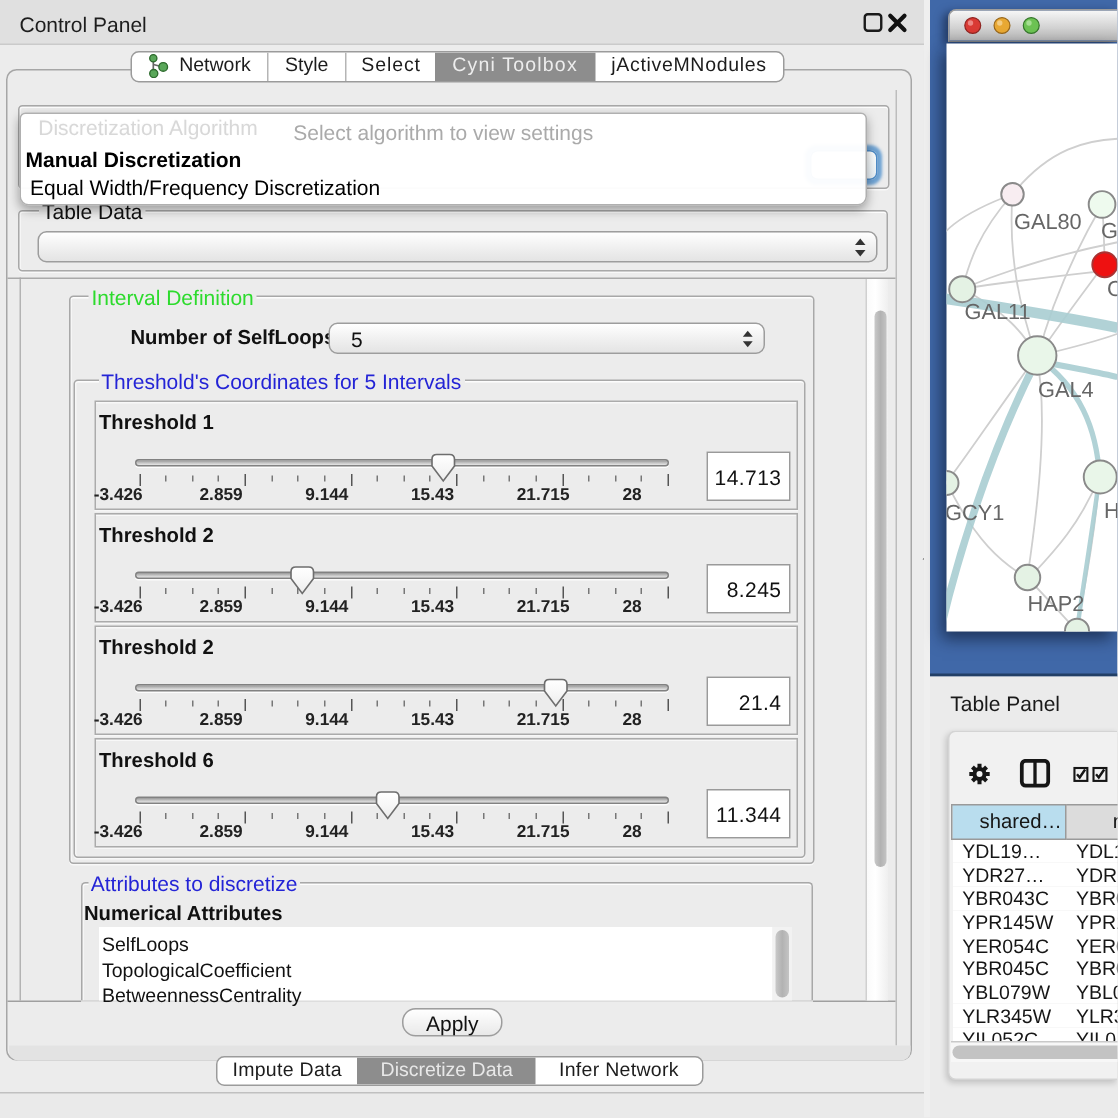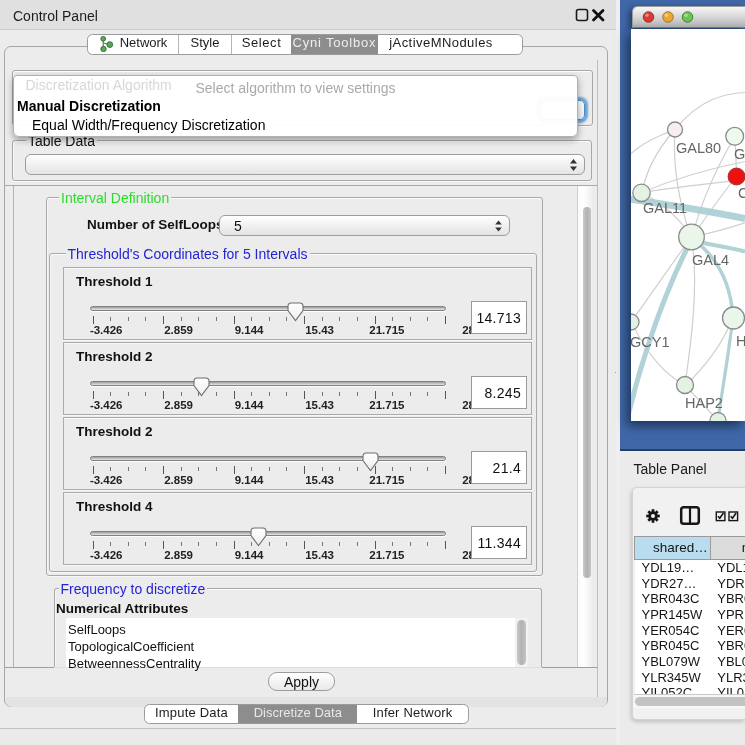--- a/index.html
+++ b/index.html
@@ -19,25 +19,25 @@
 #tabs{left:87px;top:34px;width:436px;height:21px}
 
 .grp{position:absolute;border:1px solid #a8a8a8;border-radius:3px;box-shadow:inset 0 1px 0 #fdfdfd,inset 1px 0 0 #f6f6f6,0 1px 0 rgba(255,255,255,0.65)}
 .gt{position:absolute;top:-8px;background:#ececec;padding:0 2px;font-size:14px;white-space:nowrap}
 
 .combo{position:absolute;background:linear-gradient(#ffffff,#f2f2f2 45%,#e4e4e4);border:1px solid #9d9d9d;border-radius:6px;font-size:13.5px;color:#111}
 .combo .txt{position:absolute;left:8px;top:1.5px;font-size:14px}
 .combo svg{position:absolute;right:6px;top:50%;transform:translateY(-50%)}
 
 .thp{position:absolute;left:63px;width:469.4px;height:73px;border:1px solid #ababab;background:#ececec;box-shadow:inset 0 1px 0 #f8f8f8,0 1px 0 rgba(255,255,255,0.6)}
-.thlab{position:absolute;left:12px;top:6px;font-weight:bold;font-size:13.5px;color:#111}
+.thlab{position:absolute;left:2px;top:6px;font-weight:bold;font-size:13.5px;color:#111}
 .track{position:absolute;left:26px;top:37.5px;width:355.5px;height:5px;border-radius:2.5px;border:1px solid #818181;background:linear-gradient(#999,#c6c6c6 55%,#e6e6e6);box-shadow:0 1px 0 rgba(255,255,255,0.85)}
 .tkM{position:absolute;top:47.5px;width:1px;height:8.5px;background:#555}
 .tkm{position:absolute;top:48.5px;width:1px;height:4.5px;background:#777}
-.tklab{position:absolute;top:56px;width:60px;text-align:right;font-size:11.5px;font-weight:bold;color:#222}
+.tklab{position:absolute;top:56px;width:60px;text-align:left;font-size:11.5px;font-weight:bold;color:#222}
 .thumb{position:absolute;top:33.5px}
 .vbox{position:absolute;left:407px;top:33px;width:56px;height:33px;background:#fff;border:1px solid #9a9a9a}
 .vbox span{position:absolute;right:5px;top:8px;font-size:14px;letter-spacing:0.3px;color:#111}
 
 #attrlist{position:absolute;left:66px;top:618px;width:449px;height:49px;background:#fff;font-size:13px;color:#111;padding-top:3px}
 #attrlist div{padding-left:2px;height:17px;line-height:17px}
 
 .vsb{position:absolute;background:linear-gradient(90deg,#fafafa,#ffffff 40%,#efefef);border-left:1px solid #d0d0d0}
 .vthumb{position:absolute;border-radius:5px;background:linear-gradient(90deg,#c9c9c9,#b2b2b2 50%,#c4c4c4)}
 
@@ -73,21 +73,21 @@
           <line x1="4.2" y1="4" x2="4.2" y2="14" stroke="#666" stroke-width="1.1"></line>
           <line x1="4.2" y1="8" x2="10" y2="9.5" stroke="#666" stroke-width="1.1"></line>
           <circle cx="4.2" cy="3.8" r="2.4" fill="#5aa75a" stroke="#2e6b2e" stroke-width="0.9"></circle>
           <circle cx="10.8" cy="9.6" r="2.9" fill="#5aa75a" stroke="#2e6b2e" stroke-width="0.9"></circle>
           <circle cx="4.5" cy="14" r="2.7" fill="#5aa75a" stroke="#2e6b2e" stroke-width="0.9"></circle>
         </svg>Network</div>
 <div class="sep"></div>
       <div class="it" style="width:52px">Style</div>
 <div class="sep"></div>
       <div class="it" style="width:59px;letter-spacing:0.6px">Select</div>
-<div class="it sel" style="width:87px;letter-spacing:0.8px;color:#ededed">Cyni Toolbox</div>
+<div class="it sel" style="width:107px;letter-spacing:0.8px;color:#ededed">Cyni Toolbox</div>
 <div class="it" style="width:126px;letter-spacing:0.45px">jActiveMNodules</div>
 </div>
 <div class="grp" style="left:12px;top:70px;width:581px;height:56px"></div>
 <div class="abs" style="left:25px;top:76px;font-size:14px;color:#9b9b9b">Discretization Algorithm</div>
 <div style="position:absolute;left:540px;top:100px;width:45px;height:20px;border-radius:5px;background:linear-gradient(#fdfefe,#e8f0f6);border:1.5px solid #4f8cc7;box-shadow:0 0 2px 3px rgba(80,145,205,0.8)"></div>
 <div class="grp" style="left:12px;top:139.5px;width:580px;height:41.5px">
       <span class="gt" style="left:13px;color:#111">Table Data</span>
     </div>
 <div class="combo" style="left:25px;top:154px;width:560px;height:21px">
       <svg width="9" height="14" viewBox="0 0 9 14">
@@ -239,21 +239,21 @@
             <stop offset="1" stop-color="#ececec"></stop>
           </linearGradient>
         </defs>
         <path d="M1,4.2 Q1,1 4.2,1 L12.8,1 Q16,1 16,4.2 L16,8.6 L8.5,18.6 L1,8.6 Z" fill="url(#tg3)" stroke="#6e6e6e" stroke-width="1.1"></path>
       </svg>
       <div class="vbox">
         <span>21.4</span>
       </div>
     </div>
 <div class="thp" style="top:492px">
-      <div class="thlab">Threshold 4</div>
+      <div class="thlab">Threshold 6</div>
       <div class="track"></div>
       <div class="tkM" style="left:28.50px"></div>
       <div class="tkm" style="left:46.12px"></div>
       <div class="tkm" style="left:63.75px"></div>
       <div class="tkm" style="left:81.38px"></div>
       <div class="tkM" style="left:99.00px"></div>
       <div class="tkm" style="left:116.62px"></div>
       <div class="tkm" style="left:134.25px"></div>
       <div class="tkm" style="left:151.88px"></div>
       <div class="tkM" style="left:169.50px"></div>
@@ -283,21 +283,21 @@
             <stop offset="1" stop-color="#ececec"></stop>
           </linearGradient>
         </defs>
         <path d="M1,4.2 Q1,1 4.2,1 L12.8,1 Q16,1 16,4.2 L16,8.6 L8.5,18.6 L1,8.6 Z" fill="url(#tg4)" stroke="#6e6e6e" stroke-width="1.1"></path>
       </svg>
       <div class="vbox">
         <span>11.344</span>
       </div>
     </div>
 <div class="grp" style="left:53.5px;top:587.5px;width:488.5px;height:79.5px;border-bottom:none;border-radius:3px 3px 0 0">
-      <span class="gt" style="left:4px;color:#2424d6">Frequency to discretize</span>
+      <span class="gt" style="left:4px;color:#2424d6">Attributes to discretize</span>
     </div>
 <div class="abs" style="left:56px;top:600.5px;font-weight:bold;font-size:13.5px;color:#111">Numerical Attributes</div>
 <div id="attrlist">
       <div>SelfLoops</div>
       <div>TopologicalCoefficient</div>
       <div>BetweennessCentrality</div>
     </div>
 <div class="abs" style="left:515px;top:618px;width:13px;height:49px;background:#f2f2f2"></div>
 <div class="vthumb" style="left:517px;top:620px;width:9px;height:45px"></div>
 <div class="vsb" style="left:577px;top:186px;width:15px;height:481px"></div>
@@ -306,21 +306,21 @@
 <div class="abs" style="left:5.5px;top:697px;width:601px;height:9.5px;background:#e3e3e3;border-radius:0 0 6px 6px"></div>
 <div class="seg" id="btabs" style="left:143.5px;top:703.5px;width:325.5px;height:20.5px">
 <div class="it" style="width:94.5px">Impute Data</div>
 <div class="it sel" style="width:119.5px;letter-spacing:0;color:#e8e8e8">Discretize Data</div>
 <div class="it" style="width:111.5px">Infer Network</div>
 </div>
 <div id="popup">
       <div style="position:absolute;left:11.5px;top:1px;color:#d8d8d8;font-size:14px">Discretization Algorithm</div>
       <div style="position:absolute;left:0;top:3.5px;width:100%;text-align:center;color:#aaaaaa">Select algorithm to view settings</div>
       <div style="position:absolute;left:3px;top:22px;font-weight:bold;color:#000">Manual Discretization</div>
-      <div style="position:absolute;left:18px;top:40.5px;color:#000">Equal Width/Frequency Discretization</div>
+      <div style="position:absolute;left:6px;top:40.5px;color:#000">Equal Width/Frequency Discretization</div>
     </div>
 <svg class="abs" style="left:613.5px;top:368px" width="7" height="8" viewBox="0 0 7 8">
       <path d="M6,1 L6,6 L1,4.8 Z" fill="#4a4a4a"></path>
     </svg>
 <div class="abs" style="left:616px;top:0;width:4px;height:745px;background:#efefef"></div>
 <div id="netwin"></div>
     <div id="netnavy"></div>
 <div id="mactb"><svg width="113" height="21" viewBox="0 0 113 21">
         <circle cx="15.5" cy="10" r="5.3" fill="#d93a34" stroke="#8e2421" stroke-width="0.8"></circle>
         <circle cx="14" cy="8.3" r="1.8" fill="#f09a96" opacity="0.8"></circle>

